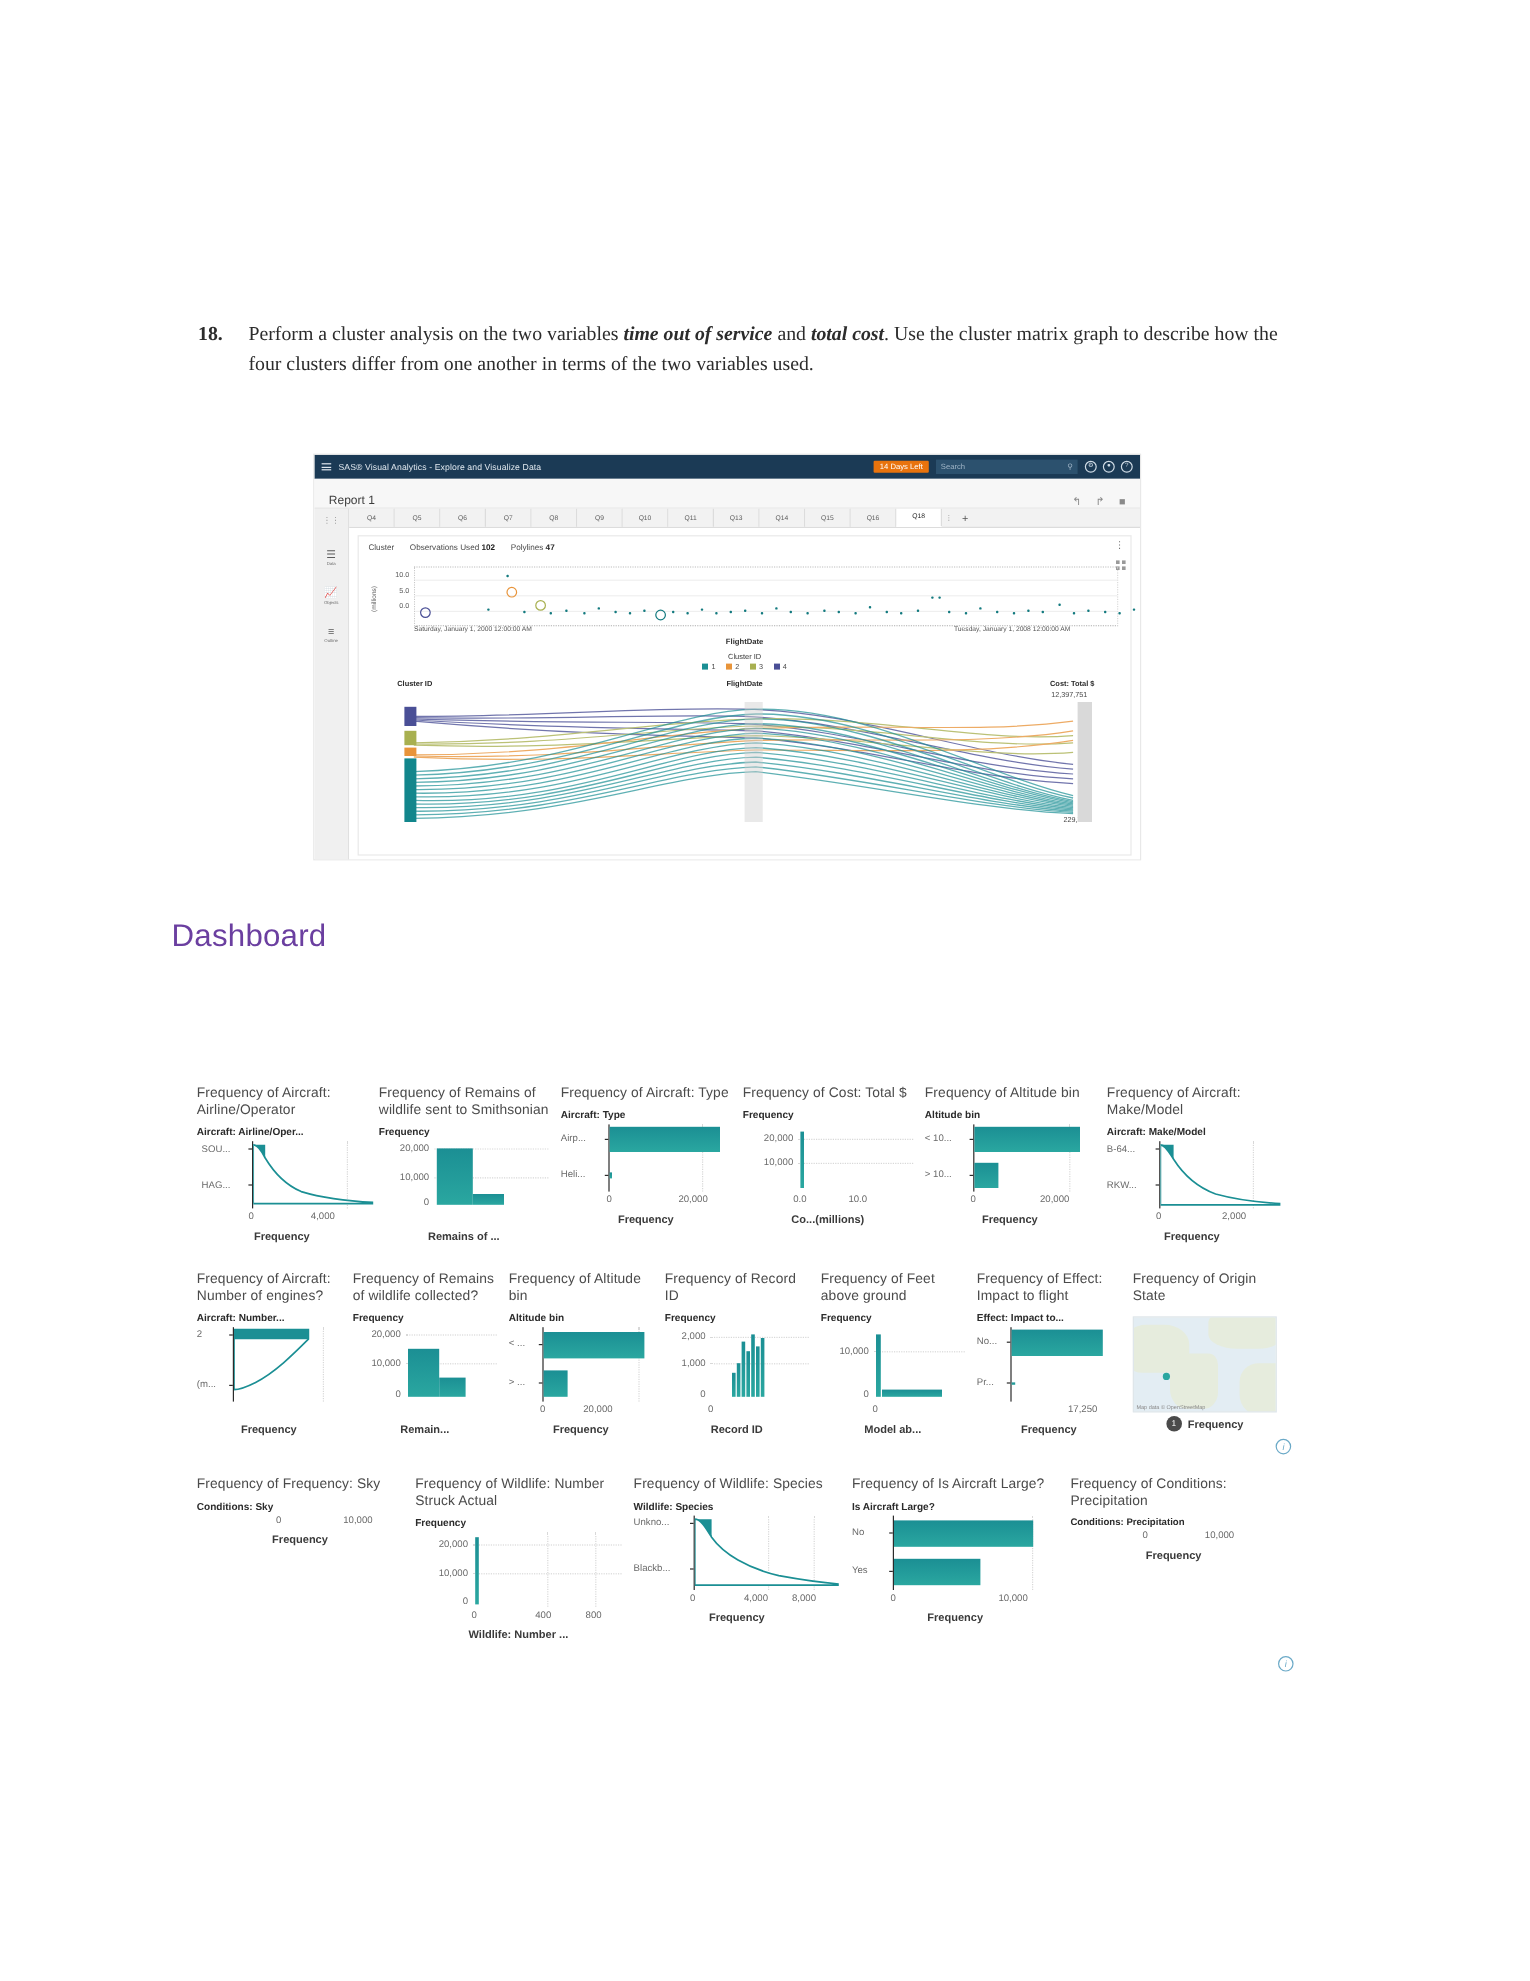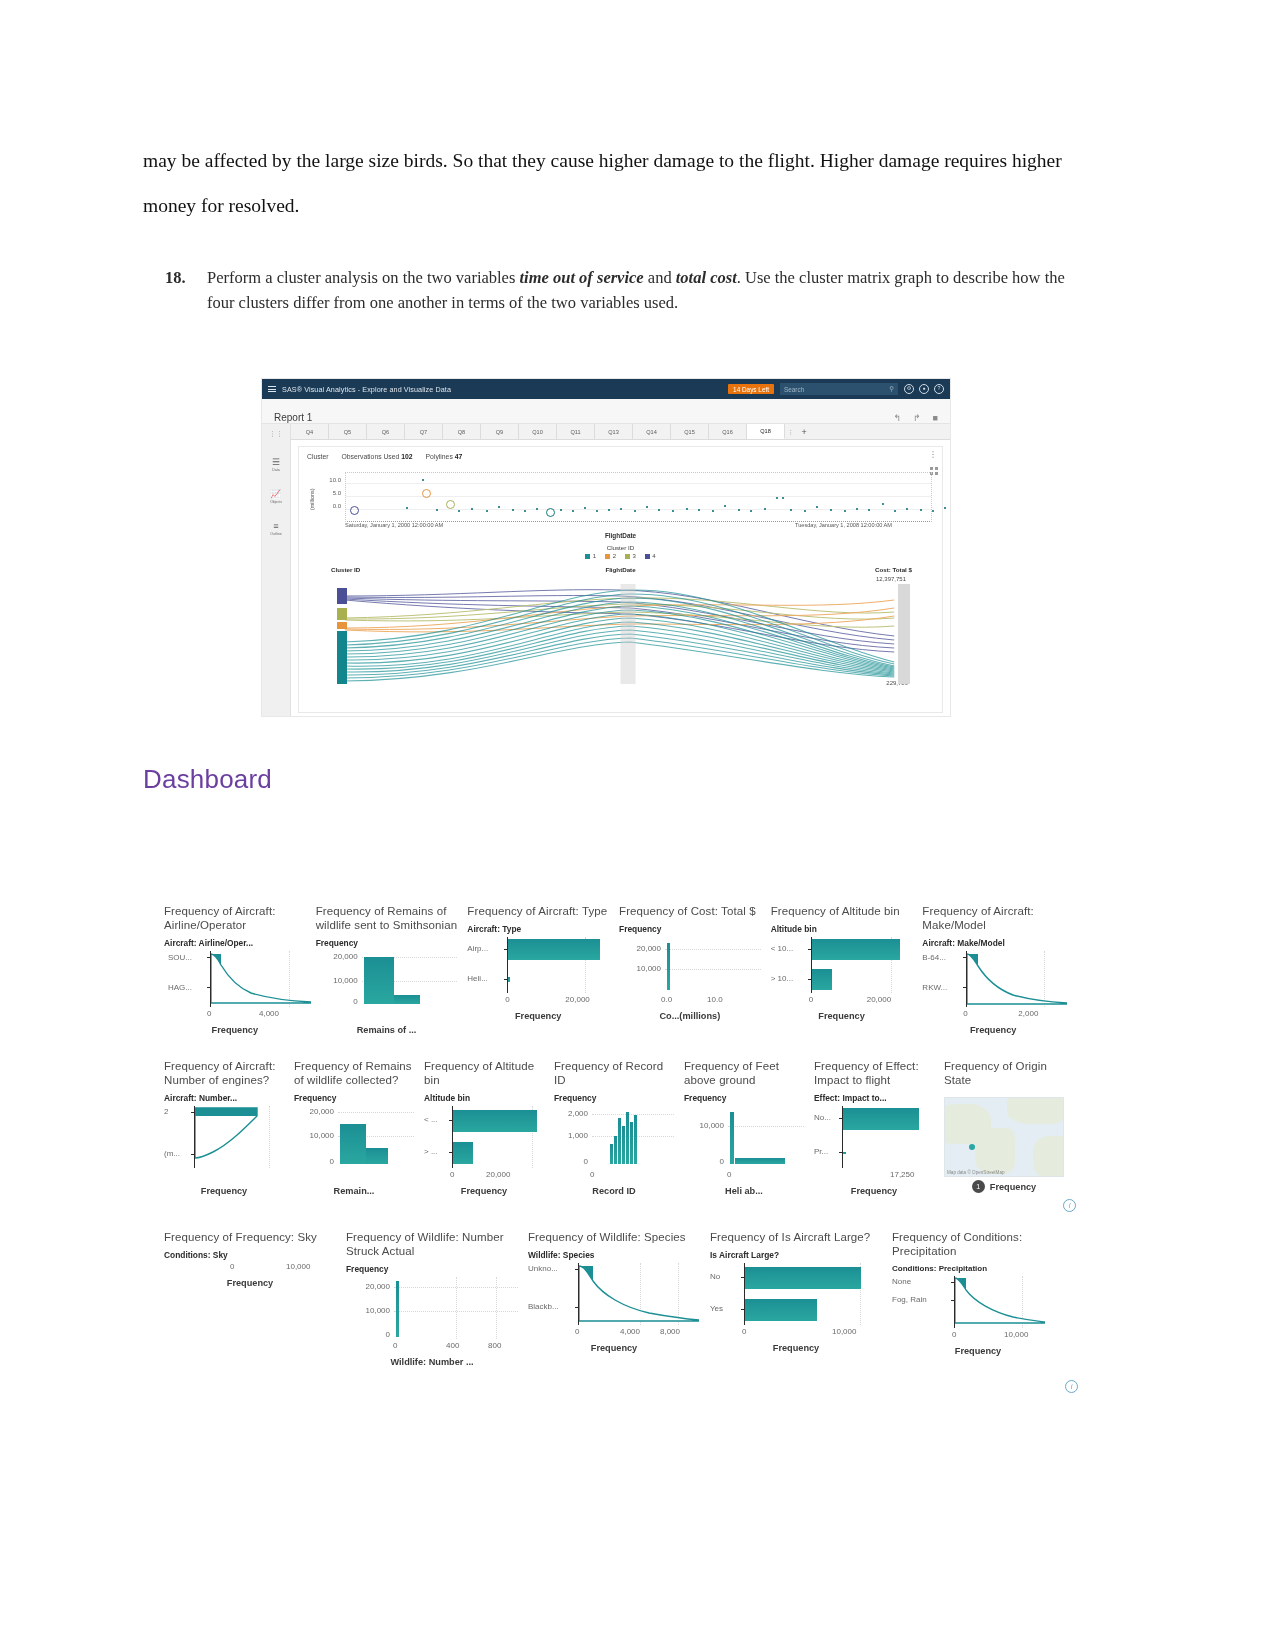--- a/index.html
+++ b/index.html
@@ -181,21 +181,20 @@
     position:absolute;width:11px;height:11px;border-radius:50%;
     border:1px solid #6aa9c7;color:#6aa9c7;font-size:7.5px;
     display:flex;align-items:center;justify-content:center;font-style:italic;
   }
 </style>
 </head>
 <body>
 
 <div class="page">
 
-  <div class="prose">may be affected by the large size birds. So that they cause higher damage to the flight. Higher damage requires higher money for resolved.</div>
 
   <div class="q18">
     <span class="num">18.</span>
     <div class="body"><span>Perform a cluster analysis on the two variables </span><b>time out of service</b><span> and </span><b>total cost</b><span>.  Use the cluster matrix graph to describe how the four clusters differ from one another in terms of the two variables used.</span></div>
   </div>
 
   <div class="sas">
 
     <div class="sas-topbar">
       <span class="hamb">
@@ -612,21 +611,21 @@
         <div class="plot" style="height:62px">
           <div class="ylab" style="left:0;top:16px;width:40px">10,000</div>
           <div class="ylab" style="left:0;top:52px;width:40px">0</div>
           <div class="hgrid" style="top:20px;left:44px"></div>
           <div class="bar" style="left:46px;top:6px;width:4px;height:52px"></div>
           <div class="bar" style="left:51px;top:52px;width:50px;height:6px"></div>
         </div>
         <div class="xnums">
           <span style="left:43px">0</span>
         </div>
-        <div class="cxt">Heli ab...</div>
+        <div class="cxt">Model ab...</div>
       </div>
 
       <div class="card">
         <div class="ct">Frequency of Effect: Impact to flight</div>
         <div class="cax">Effect: Impact to...</div>
         <div class="plot" style="height:62px">
           <div class="axisline" style="left:28px"></div>
           <div class="tick" style="left:25px;top:12px"></div>
           <div class="tick" style="left:25px;top:46px"></div>
           <div class="cat" style="left:0;top:8px;right:auto">No...</div>
@@ -732,32 +731,20 @@
         <div class="xnums">
           <span style="left:32px">0</span>
           <span style="left:122px">10,000</span>
         </div>
         <div class="cxt">Frequency</div>
       </div>
 
       <div class="card">
         <div class="ct">Frequency of Conditions: Precipitation</div>
         <div class="cax" style="font-size:8px">Conditions: Precipitation</div>
-        <div class="plot" style="height:52px">
-          <div class="grid" style="left:130px"></div>
-          <div class="axisline" style="left:62px"></div>
-          <div class="tick" style="left:59px;top:6px"></div>
-          <div class="tick" style="left:59px;top:24px"></div>
-          <div class="cat" style="left:0;top:2px;right:auto">None</div>
-          <div class="cat" style="left:0;top:20px;right:auto">Fog, Rain</div>
-          <svg width="90" height="52" style="position:absolute;left:63px;top:0">
-            <path d="M0,2 C4,2 7,8 11,14 C20,26 38,36 58,41 C72,44 82,45 90,46 L90,47 L0,47 Z" fill="#ffffff" stroke="#1b8f94" stroke-width="1.3"></path>
-            <path d="M0,2 C4,2 7,8 11,14 L11,2 Z" fill="#1b8f94"></path>
-          </svg>
-        </div>
         <div class="xnums">
           <span style="left:60px">0</span>
           <span style="left:112px">10,000</span>
         </div>
         <div class="cxt">Frequency</div>
         <div class="infoi" style="right:-8px;top:150px">i</div>
       </div>
     </div>
 
   </div>

